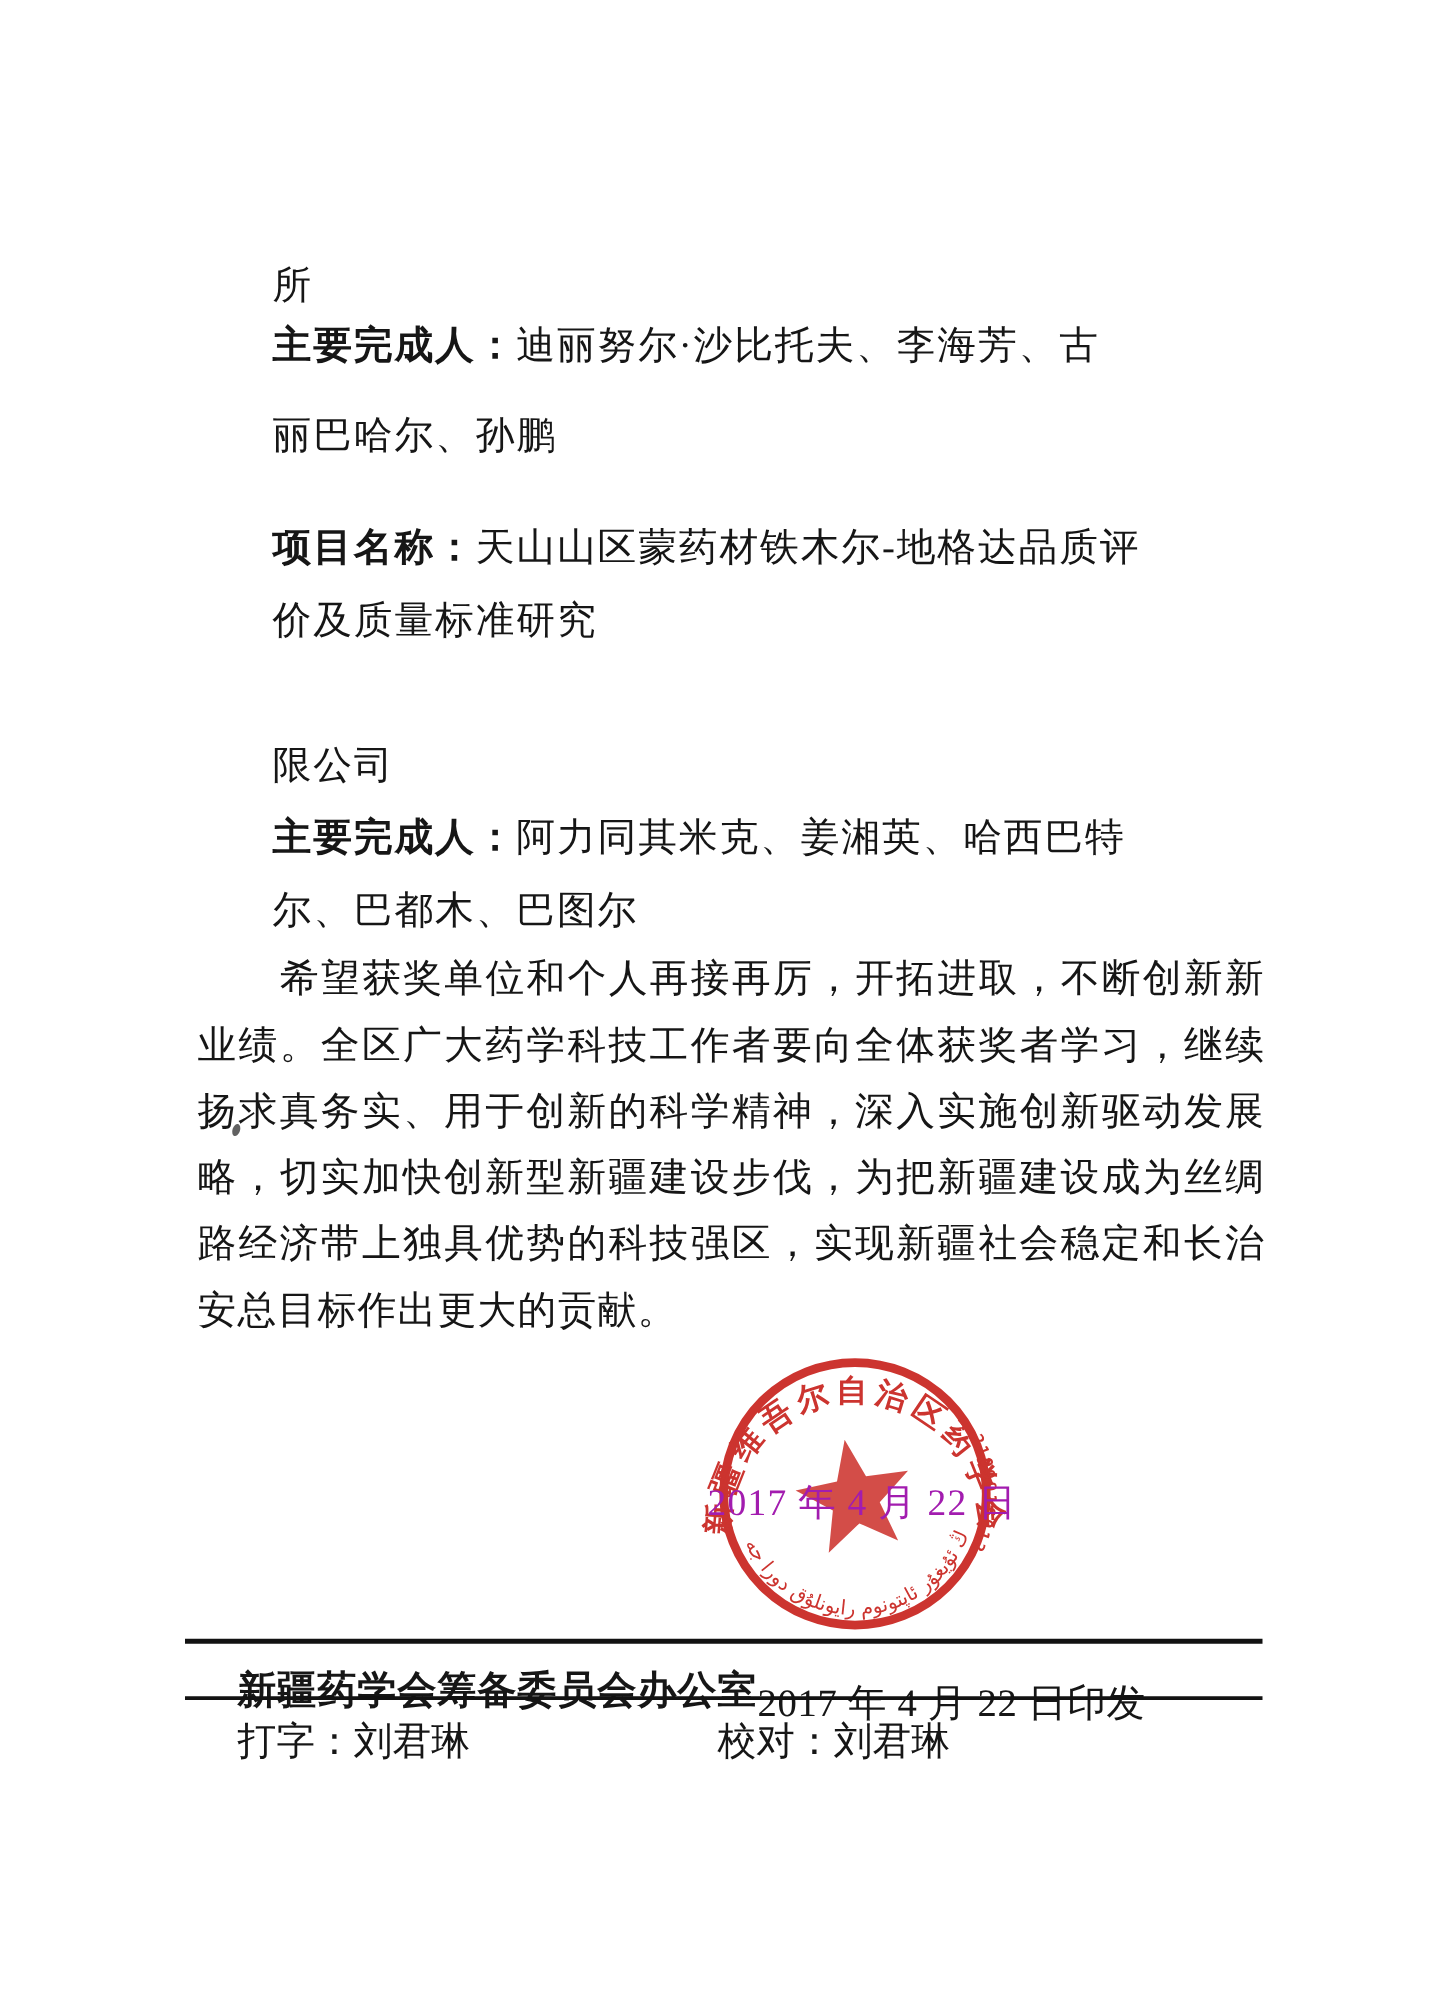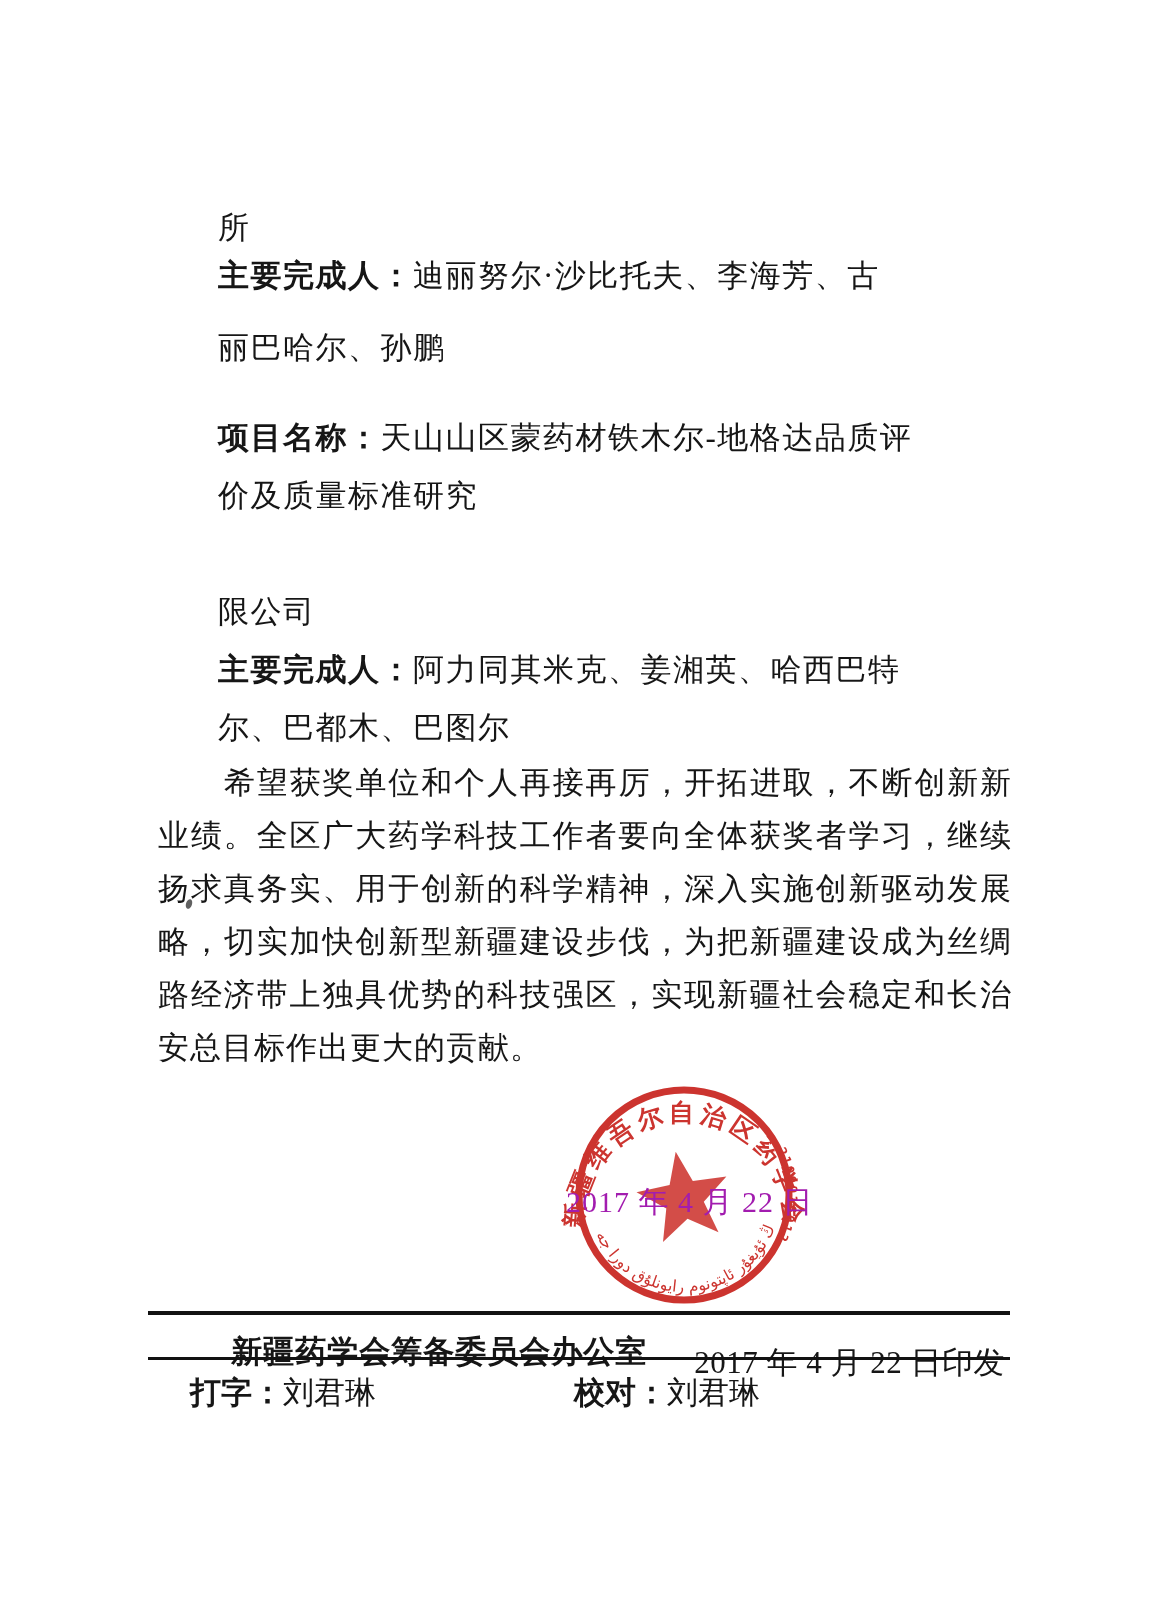--- a/index.html
+++ b/index.html
@@ -50,27 +50,27 @@
     left:566px;top:1182px;z-index:3;
     font-size:30px;letter-spacing:1px;white-space:nowrap;
     color:#a21caf;
   }
   
   .rule{background:#121212;z-index:4;}
   .rule.r1{left:148px;top:1311px;width:862px;height:4px;}
   .rule.r2{left:148px;top:1357px;width:862px;height:3px;}
   .office-row{
     left:190px;top:1320px;width:815px;z-index:4;
-    display:flex;justify-content:flex-end;align-items:center;
-    font-size:31px;white-space:nowrap;gap:47px;
+    display:flex;justify-content:flex-start;align-items:center;
+    font-size:31px;white-space:nowrap;
   }
   .office-row .office{font-weight:bold;letter-spacing:1px;}
   .office-row .issue{letter-spacing:.5px;margin-top:22px;}
   .typist-row{top:1372px;font-size:31px;white-space:nowrap;z-index:4;}
-  .typist-row .lbl{font-weight:bold;}
+  .typist-row .lbl{font-weight:normal;}
   .tp1{left:190px;}
   .tp2{left:574px;text-align:center;}
 </style>
 </head>
 <body>
 
 <div class="page">
 
   <div class="abs listing" style="top:208px">
     <span>所</span>

